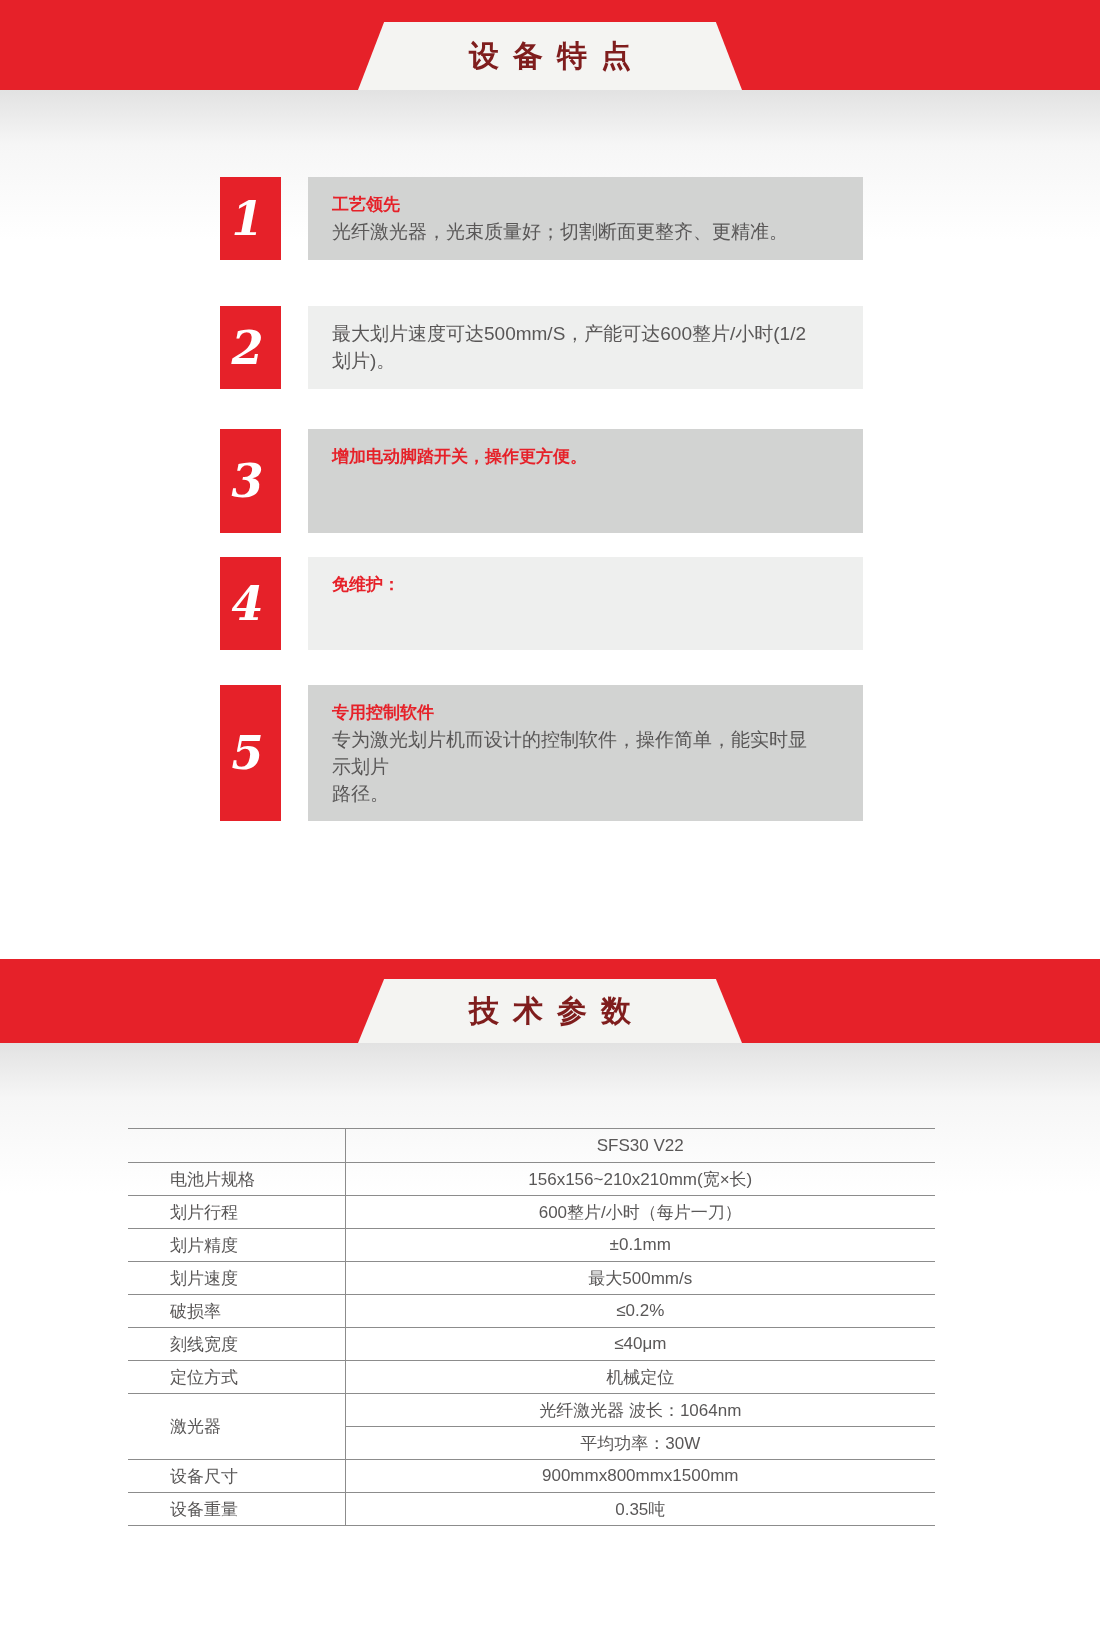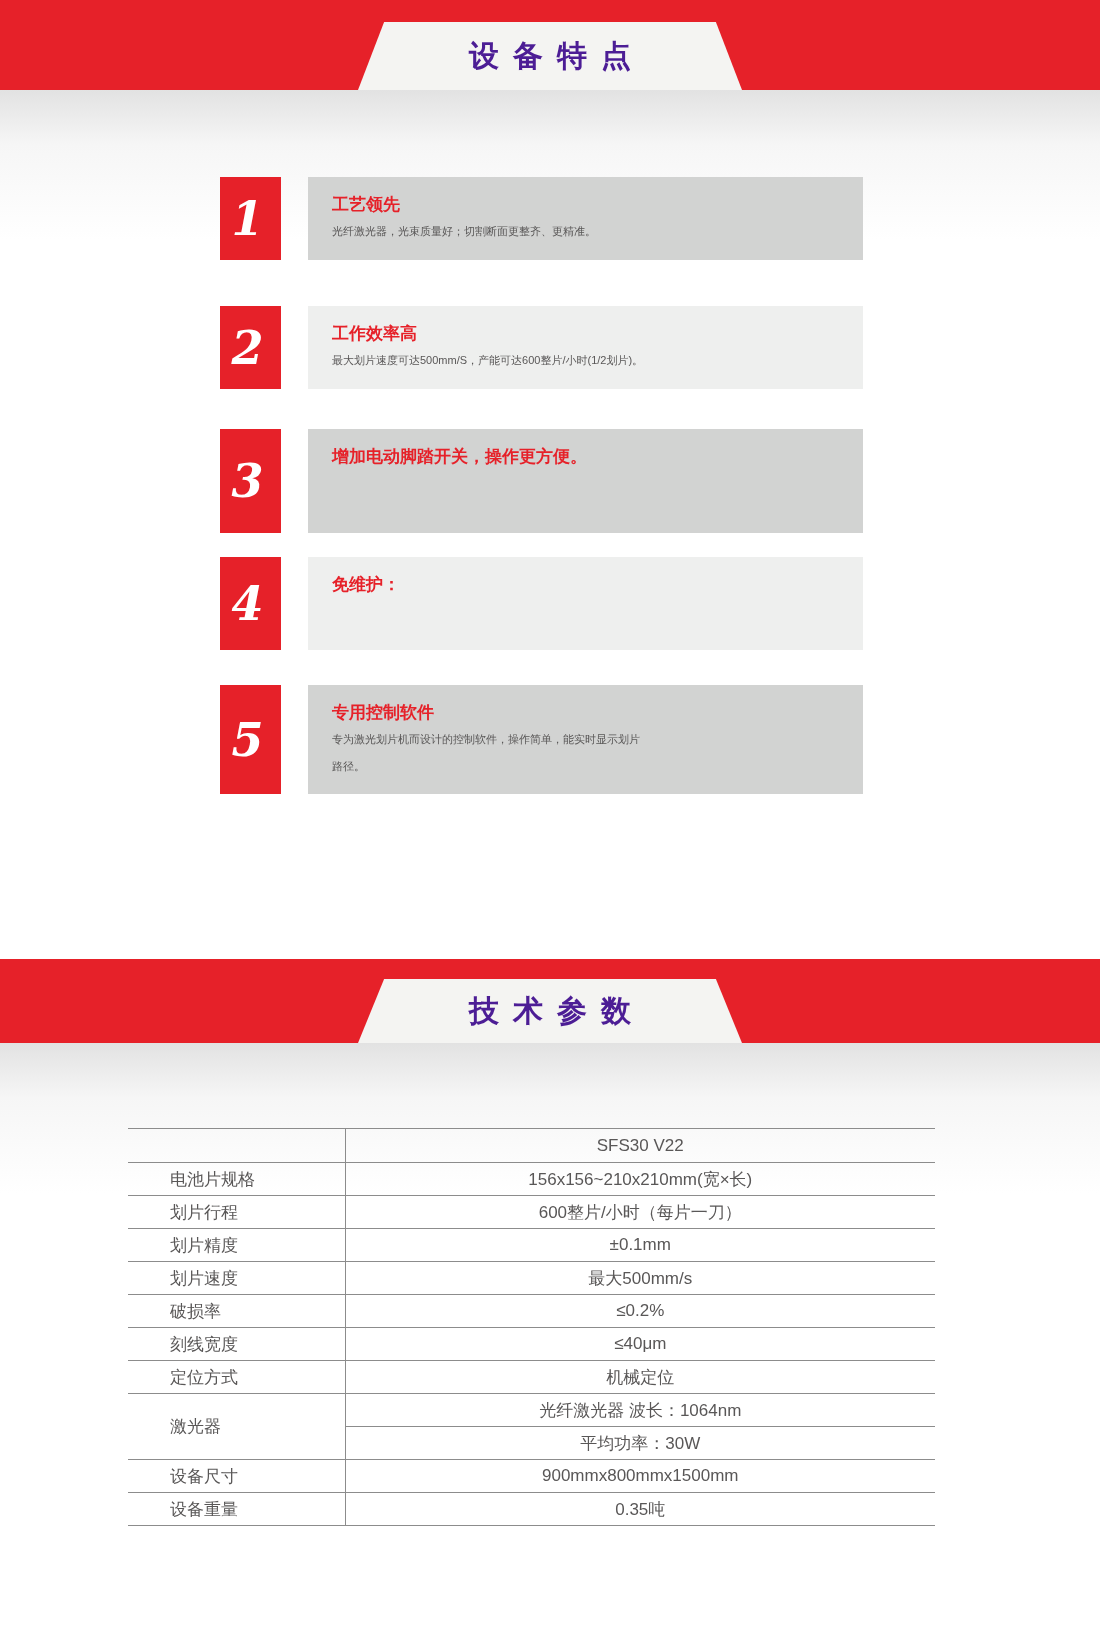--- a/index.html
+++ b/index.html
@@ -33,21 +33,21 @@
     background: #f4f4f2;
     clip-path: polygon(6.8% 0, 93.2% 0, 100% 100%, 0 100%);
     display: flex;
     align-items: center;
     justify-content: center;
   }
   .banner-1 .trapezoid { height: 68px; }
   .banner-2 .trapezoid { height: 64px; }
 
   .banner-title {
-    color: #4c1d95;
+    color: #7f1d1d;
     font-size: 30px;
     font-weight: bold;
     letter-spacing: 14px;
     padding-left: 14px; 
     white-space: nowrap;
   }
 
   
   .features {
     width: 100%;
@@ -98,21 +98,21 @@
   .feature-body.gray-light { background: #eeefee; }
 
   .feature-title {
     color: #e62129;
     font-size: 17px;
     font-weight: bold;
     line-height: 27px;
   }
   .feature-text {
     color: #595757;
-    font-size: 11px;
+    font-size: 19px;
     line-height: 27px;
     white-space: pre-line;
   }
   .feature-text:empty { display: none; }
 
   
   .params {
     width: 100%;
     height: 770px;
     background: linear-gradient(180deg, #e2e2e2 0px, #f6f6f6 55px, #ffffff 150px);
@@ -165,21 +165,20 @@
         <div class="feature-title">工艺领先</div>
         <div class="feature-text">光纤激光器，光束质量好；切割断面更整齐、更精准。</div>
       </div>
     </div>
 
     <div class="feature-row r2">
       <div class="num-box">
         <span class="num">2</span>
       </div>
       <div class="feature-body gray-light">
-        <div class="feature-title">工作效率高</div>
         <div class="feature-text">最大划片速度可达500mm/S，产能可达600整片/小时(1/2划片)。</div>
       </div>
     </div>
 
     <div class="feature-row r3">
       <div class="num-box">
         <span class="num">3</span>
       </div>
       <div class="feature-body gray-dark">
         <div class="feature-title">增加电动脚踏开关，操作更方便。</div>

